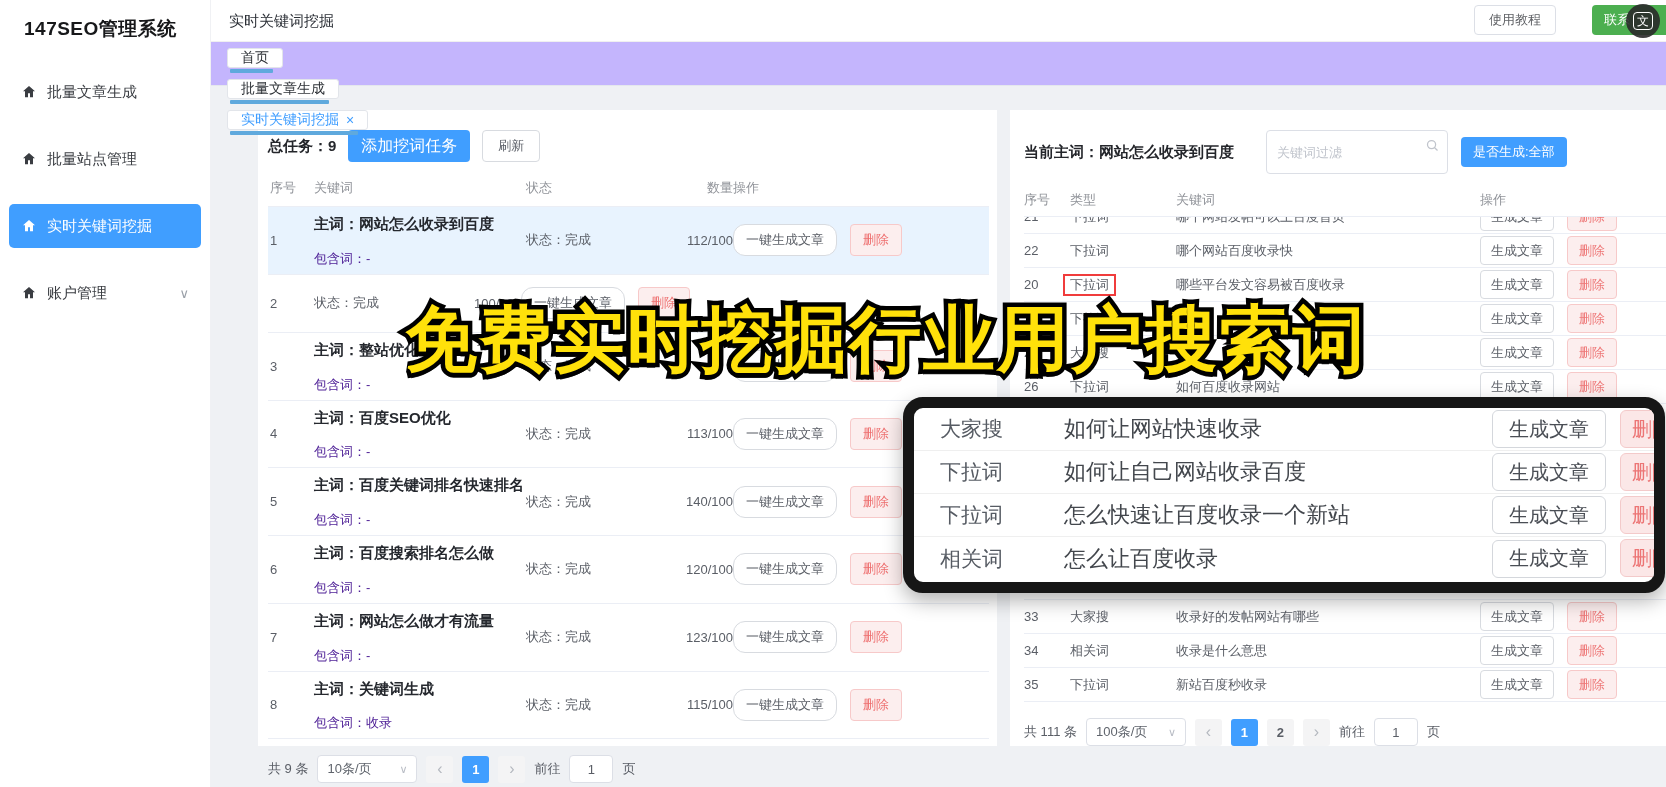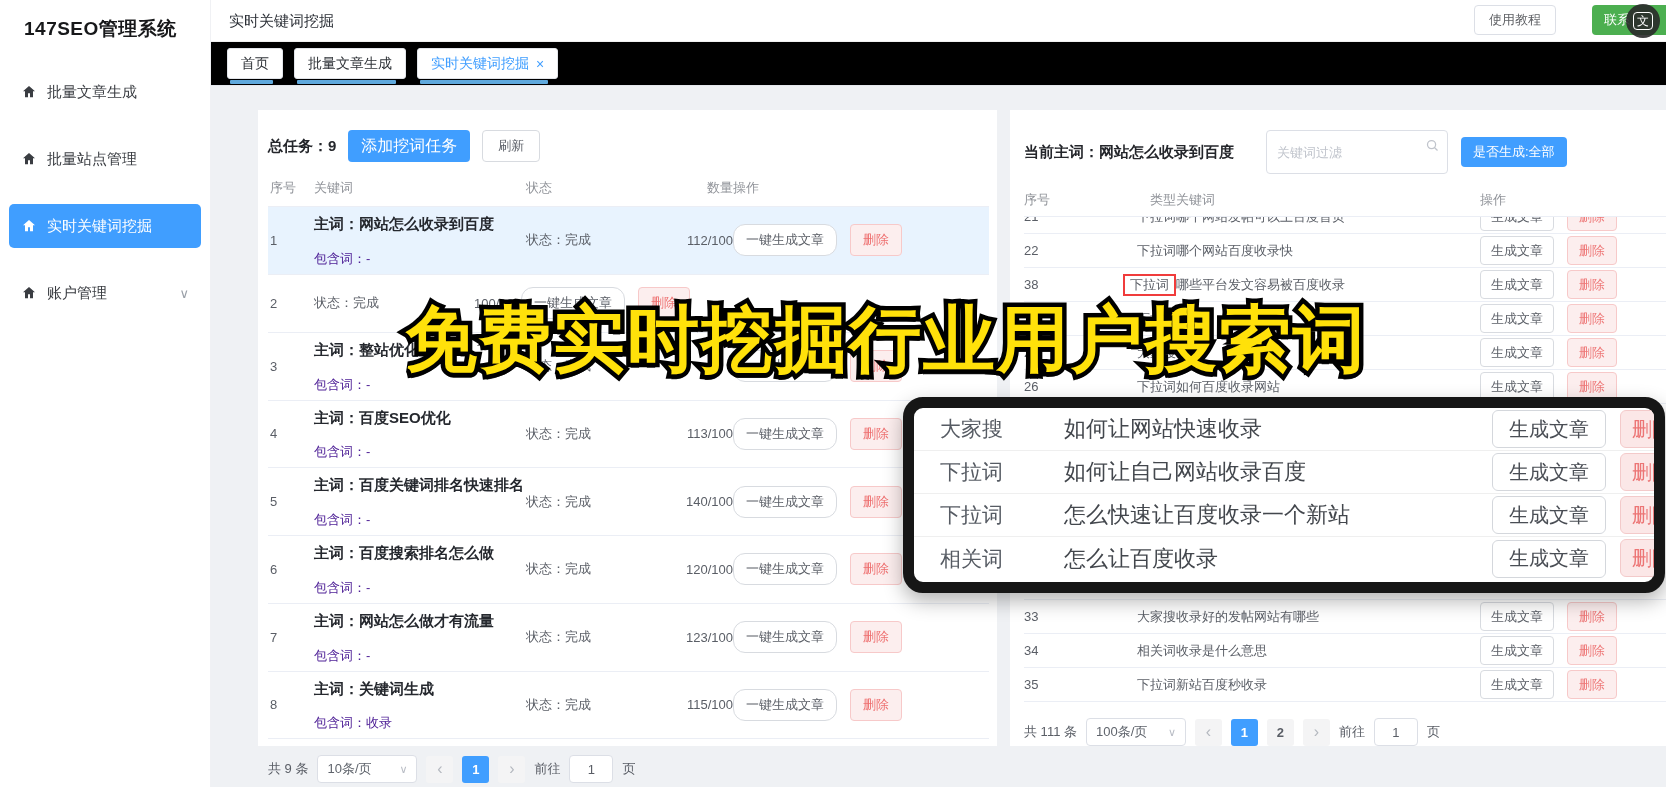--- a/index.html
+++ b/index.html
@@ -22,21 +22,21 @@
   
   .topbar { position:absolute; left:211px; top:0; right:0; height:42px; background:#fff; border-bottom:1px solid #f0f0f0; z-index:9; }
   .page-title { position:absolute; left:18px; top:12px; font-size:15px; color:#2b2f36; }
   .topbar-right { position:absolute; right:0; top:5px; display:flex; align-items:center; gap:36px; }
   .btn-tutorial { height:30px; padding:0 14px; border:1px solid #dcdfe6; border-radius:4px; background:#fff; font-size:13px; color:#606266; }
   .btn-contact { height:30px; width:74px; padding:0 30px 0 12px; border:none; border-radius:4px 0 0 4px; background:#4caf50; color:#fff; font-size:13px; text-align:left; }
   .translate-badge { position:absolute; right:6px; top:-1px; width:34px; height:34px; border-radius:50%; background:rgba(42,42,42,.9); display:flex; align-items:center; justify-content:center; cursor:pointer; }
   .translate-badge span { color:#fff; font-size:12px; border:1.5px solid #fff; border-radius:4px; padding:0 3px; line-height:16px; }
 
   
-  .tabbar { position:absolute; left:211px; top:42px; right:0; height:44px; background:#000000; border-bottom:1px solid #e4e7ed; z-index:8; display:flex; align-items:flex-start; padding:6px 0 0 16px; gap:11px; }
+  .tabbar { position:absolute; left:211px; top:42px; right:0; height:44px; background:#c4b5fd; border-bottom:1px solid #e4e7ed; z-index:8; display:flex; align-items:flex-start; padding:6px 0 0 16px; gap:11px;flex-direction:column; }
   .tab { position:relative; height:31px; padding:0 13px; border:1px solid #e2e5ea; border-radius:3px; background:#fff; display:flex; align-items:center; gap:7px; font-size:14px; color:#2f3338; cursor:pointer; }
   .tab::after { content:""; position:absolute; left:2px; right:9px; bottom:-6px; height:4px; background:#5fa9dd; border-radius:1px; }
   .tab.active { color:#409eff; }
   .tab .x { font-size:14px; color:#409eff; }
 
   
   .content { position:absolute; left:211px; top:86px; right:0; bottom:0; background:#eff1f4; }
   .card { position:absolute; background:#fff; top:24px; height:636px; }
   .card-left { left:47px; width:739px; }
   .card-right { left:799px; right:0; }
@@ -75,21 +75,21 @@
   .rp-label { font-size:15px; font-weight:bold; color:#24262b; }
   .rsearch { position:relative; margin-left:32px; width:182px; height:44px; border:1px solid #dcdfe6; border-radius:4px; display:flex; align-items:center; padding:0 26px 0 10px; background:#fff; }
   .rsearch input { border:none; outline:none; width:100%; font-size:13px; color:#5a5e66; background:transparent; }
   .rsearch input::placeholder { color:#c0c4cc; }
   .rsearch .sicon { position:absolute; right:7px; top:7px; }
   .btn-genall { margin-left:13px; height:30px; padding:0 12px; background:#409eff; color:#fff; border:none; border-radius:4px; font-size:13px; }
 
   .rtable { margin:10px 0 0 14px; }
   .rhead { display:flex; align-items:center; height:33px; font-size:13px; color:#909399; border-bottom:1px solid #ebeef5; }
   .rc-idx { width:46px; }
-  .rc-type { width:106px;text-align:right; }
+  .rc-type { width:106px; }
   .rc-kw { width:304px; }
   .rc-op { flex:1; }
   .rbody { overflow:hidden; }
   .rrow { display:flex; align-items:center; height:34px; border-bottom:1px solid #ebeef5; font-size:13px; color:#5a5e66; }
   .rbody .rrow:first-child { margin-top:-17px; }
   .btn-gen-sm { height:29px; padding:0 10px; border:1px solid #d8dbe0; border-radius:4px; background:#fff; color:#5a5e66; font-size:13px; }
   .btn-del-sm { height:29px; padding:0 11px; border:1px solid #f7c9c9; border-radius:4px; background:#fceeee; color:#ee7676; font-size:13px; margin-left:13px; }
   .red-box { display:inline-block; border:2px solid #f03c3c; padding:0 5px; margin-left:-7px; }
   .rspacer { height:196px; border-bottom:1px solid #ebeef5; }
 
@@ -331,21 +331,21 @@
           <div class="rc-kw">哪个网站发帖可以上百度首页</div>
           <div class="rc-op"><button class="btn-gen-sm">生成文章</button><button class="btn-del-sm">删除</button></div>
         </div>
         <div class="rrow">
           <div class="rc-idx">22</div>
           <div class="rc-type">下拉词</div>
           <div class="rc-kw">哪个网站百度收录快</div>
           <div class="rc-op"><button class="btn-gen-sm">生成文章</button><button class="btn-del-sm">删除</button></div>
         </div>
         <div class="rrow">
-          <div class="rc-idx">38</div>
+          <div class="rc-idx">20</div>
           <div class="rc-type"><span class="red-box">下拉词</span></div>
           <div class="rc-kw">哪些平台发文容易被百度收录</div>
           <div class="rc-op"><button class="btn-gen-sm">生成文章</button><button class="btn-del-sm">删除</button></div>
         </div>
         <div class="rrow">
           <div class="rc-idx">24</div>
           <div class="rc-type">下拉词</div>
           <div class="rc-kw"></div>
           <div class="rc-op"><button class="btn-gen-sm">生成文章</button><button class="btn-del-sm">删除</button></div>
         </div>

